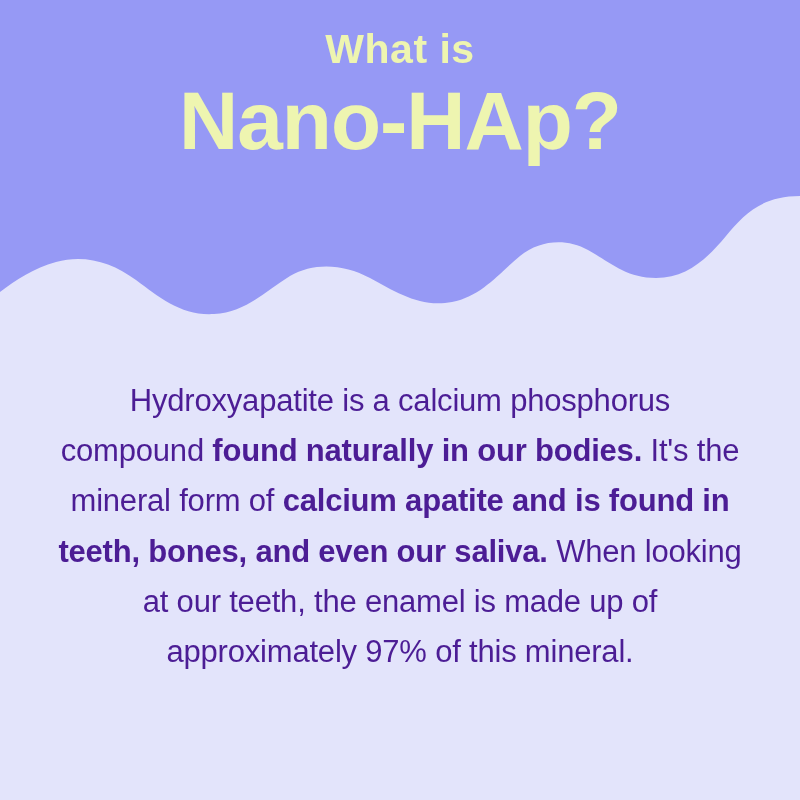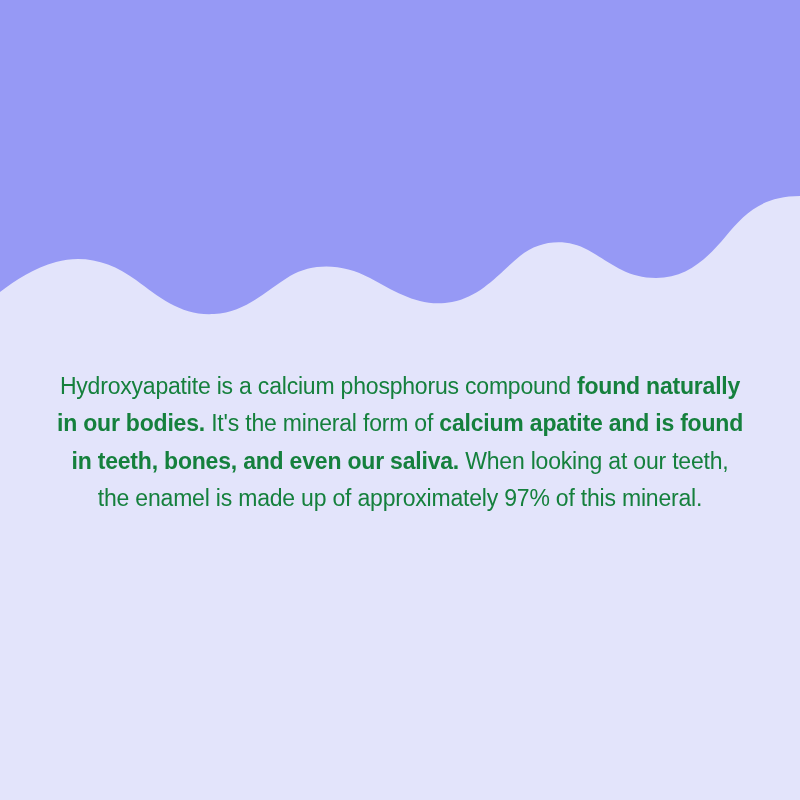--- a/index.html
+++ b/index.html
@@ -63,23 +63,23 @@
     margin-top: 4px;
   }
   #body-block {
     position: absolute;
     top: 345px;
     left: 56px;
     width: 688px;
     text-align: center;
   }
   #body-text {
-    font-size: 23px;
+    font-size: 31px;
     line-height: 1.62;
-    color: #15803d;
+    color: #4c1d95;
     font-weight: normal;
     letter-spacing: -0.2px;
   }
   #body-text b {
     font-weight: bold;
   }
 </style>
 </head>
 <body>
 
@@ -95,18 +95,22 @@
                C498,274 482,296 452,302
                C420,308 396,292 370,278
                C344,264 314,262 290,276
                C264,292 246,312 214,314
                C182,316 160,298 136,280
                C112,262 84,254 56,262
                C34,268 16,280 0,292 Z" fill="#9699f5"></path>
     </svg>
   </div>
 
+  <div id="heading-block">
+    <div id="title-small">What is</div>
+    <div id="title-main">Nano-HAp?</div>
+  </div>
 
   <div id="body-block">
     <p id="body-text"><span>Hydroxyapatite is a calcium phosphorus compound </span><b>found naturally in our bodies.</b><span> It's the mineral form of </span><b>calcium apatite and is found in teeth, bones, and even our saliva.</b><span> When looking at our teeth, the enamel is made up of approximately 97% of this mineral.</span></p>
   </div>
 
 </div>
 
 </body></html>

